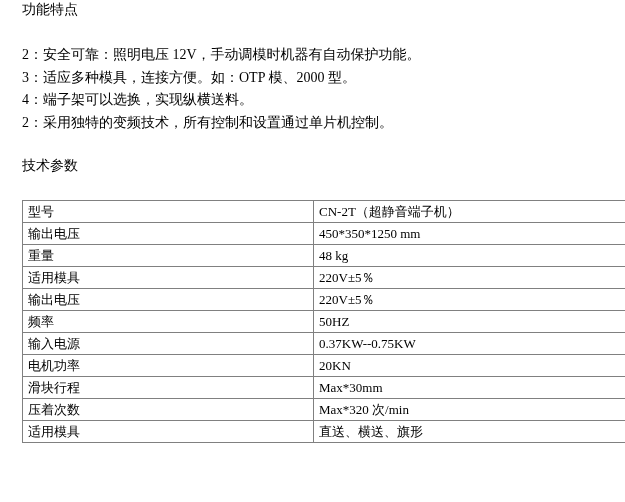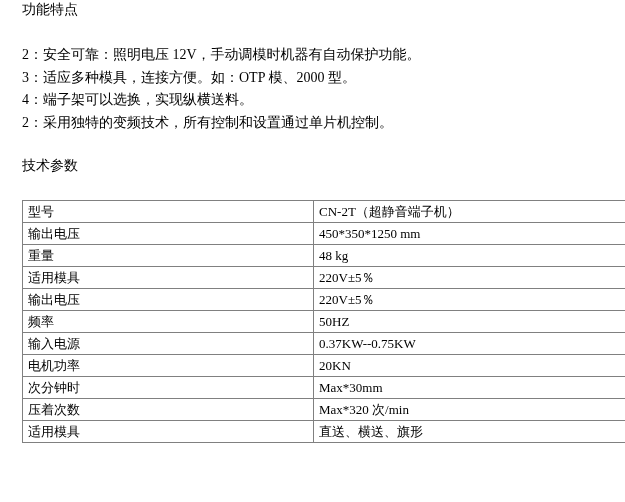--- a/index.html
+++ b/index.html
@@ -114,21 +114,21 @@
       </tr>
       <tr>
         <td class="col-label">输入电源</td>
         <td class="col-value">0.37KW--0.75KW</td>
       </tr>
       <tr>
         <td class="col-label">电机功率</td>
         <td class="col-value">20KN</td>
       </tr>
       <tr>
-        <td class="col-label">次分钟时</td>
+        <td class="col-label">滑块行程</td>
         <td class="col-value">Max*30mm</td>
       </tr>
       <tr>
         <td class="col-label">压着次数</td>
         <td class="col-value">Max*320 次/min</td>
       </tr>
       <tr>
         <td class="col-label">适用模具</td>
         <td class="col-value">直送、横送、旗形</td>
       </tr>

